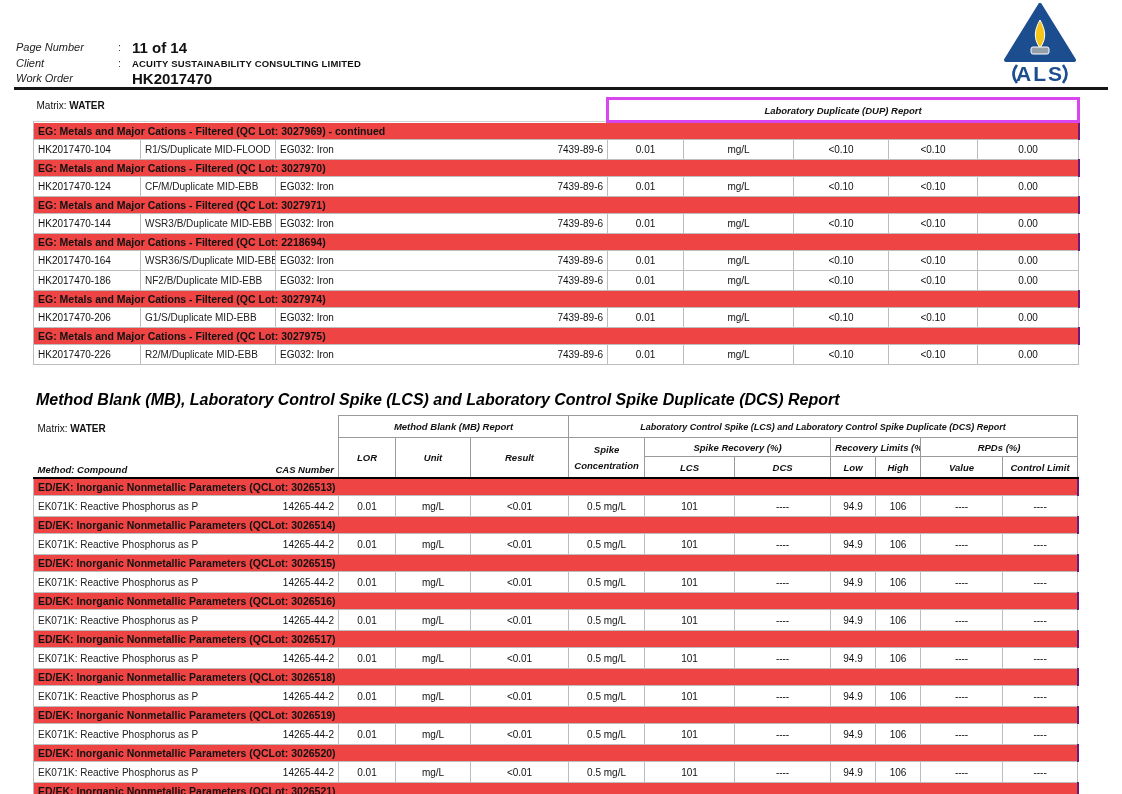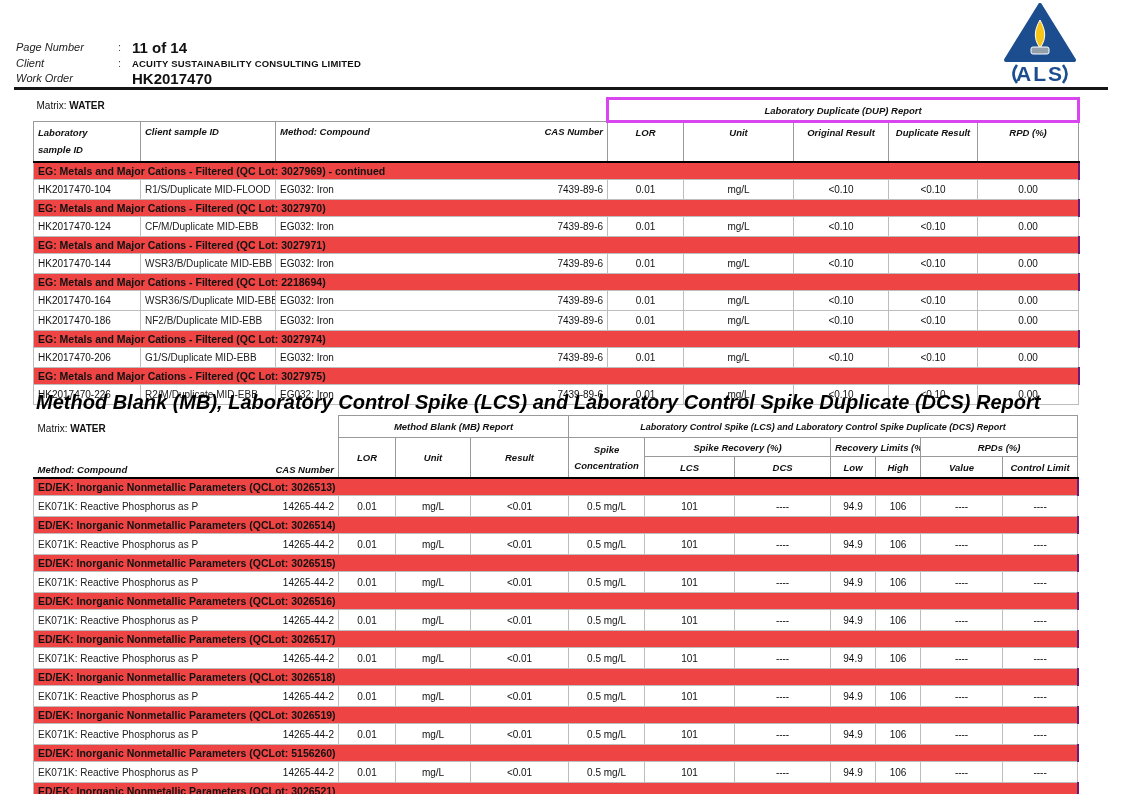--- a/index.html
+++ b/index.html
@@ -34,21 +34,21 @@
   #dup-table .matrix-cell{border:none;font-size:10px;vertical-align:top;padding-left:3px;height:18px;}
   #dup-table .dup-group{border:3px solid #d946ef;text-align:center;font-size:9.5px;height:18px;}
   #dup-table thead tr.cols th{border:1px solid #9a9a9a;border-bottom:2px solid #000;height:33px;vertical-align:middle;}
   #dup-table thead tr.cols th.th-method{border-right:none;}
   #dup-table thead tr.cols th.th-cas{border-left:none;}
   #dup-table td.c-method{border-right:none;}
   #dup-table td.c-cas{border-left:none;}
   .matrix-val{font-weight:bold;}
 
   
-  .mb-title{position:absolute;left:36px;top:391px;font-size:20px;font-weight:bold;font-style:italic;color:#000;}
+  .mb-title{position:absolute;left:36px;top:391px;font-size:16px;font-weight:bold;font-style:italic;color:#000;}
 
   
   #mb-wrap{position:absolute;left:33px;top:415px;}
   #mb-table{width:1044px;}
   #mb-table thead th{border:1px solid #9a9a9a;vertical-align:middle;}
   #mb-table thead .left-head{border:none;border-bottom:2px solid #000;vertical-align:bottom;padding:0 2px;}
   .left-head-inner{display:flex;flex-direction:column;justify-content:space-between;height:54px;}
   .left-head .matrix-line{font-size:10px;font-style:normal;font-weight:normal;text-align:left;padding-left:2px;}
   .left-head .bottom-labels{display:flex;justify-content:space-between;align-items:flex-end;
       font-style:italic;font-weight:bold;font-size:9.5px;padding:0 2px 2px 2px;}
@@ -112,32 +112,20 @@
       </colgroup>
       <thead>
         <tr>
           <td class="matrix-cell" colspan="4">
             <span>Matrix:</span>
             <span class="matrix-val">WATER</span>
           </td>
           <td class="dup-group" colspan="5">
             <span style="font-style:italic;font-weight:bold;">Laboratory Duplicate (DUP) Report</span>
           </td>
-        </tr>
-        <tr class="cols">
-          <th class="al pre2">Laboratory
-sample ID</th>
-          <th class="al" style="vertical-align:top;padding-top:4px;">Client sample ID</th>
-          <th class="al th-method" style="vertical-align:top;padding-top:4px;">Method: Compound</th>
-          <th class="ar th-cas" style="vertical-align:top;padding-top:4px;">CAS Number</th>
-          <th class="ac" style="vertical-align:top;padding-top:4px;">LOR</th>
-          <th class="ac" style="vertical-align:top;padding-top:4px;">Unit</th>
-          <th class="ac" style="vertical-align:top;padding-top:4px;">Original Result</th>
-          <th class="ac" style="vertical-align:top;padding-top:4px;">Duplicate Result</th>
-          <th class="ac" style="vertical-align:top;padding-top:4px;">RPD (%)</th>
         </tr>
       </thead>
       <tbody id="dup-body">
           <tr class="section-row">
             <td colspan="9">EG: Metals and Major Cations - Filtered  (QC Lot: 3027969)  - continued</td>
           </tr>
           <tr class="data-row">
             <td class="al c-labid">HK2017470-104</td>
             <td class="al smalltxt">R1/S/Duplicate MID-FLOOD</td>
             <td class="al c-method">EG032: Iron</td>
@@ -401,21 +389,21 @@
             <td class="ac">&lt;0.01</td>
             <td class="ac">0.5 mg/L</td>
             <td class="ac">101</td>
             <td class="ac">----</td>
             <td class="ac">94.9</td>
             <td class="ac">106</td>
             <td class="ac">----</td>
             <td class="ac">----</td>
           </tr>
           <tr class="section-row">
-            <td colspan="12">ED/EK: Inorganic Nonmetallic Parameters  (QCLot: 5156260)</td>
+            <td colspan="12">ED/EK: Inorganic Nonmetallic Parameters  (QCLot: 3026520)</td>
           </tr>
           <tr class="data-row">
             <td class="al smalltxt c-method2">EK071K: Reactive Phosphorus as P</td>
             <td class="ar c-cas2">14265-44-2</td>
             <td class="ac">0.01</td>
             <td class="ac">mg/L</td>
             <td class="ac">&lt;0.01</td>
             <td class="ac">0.5 mg/L</td>
             <td class="ac">101</td>
             <td class="ac">----</td>

